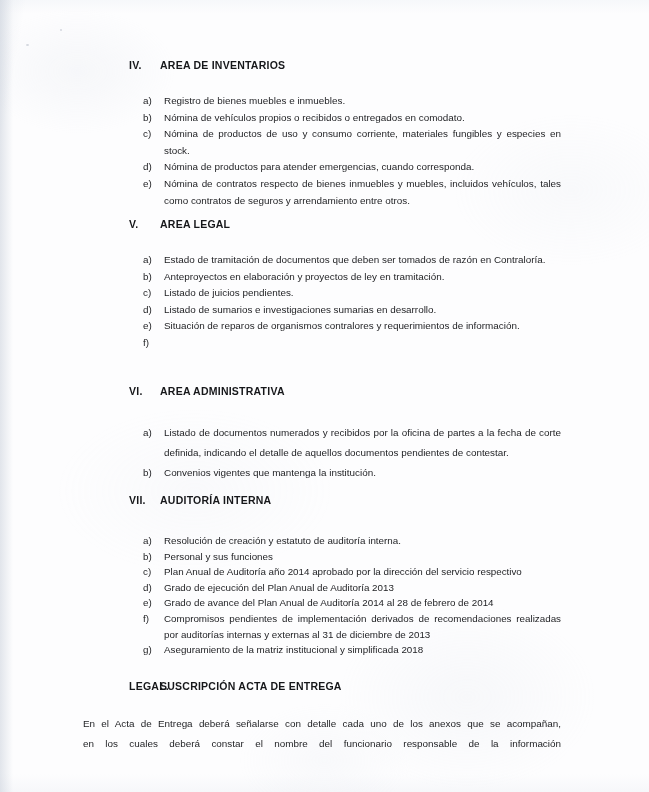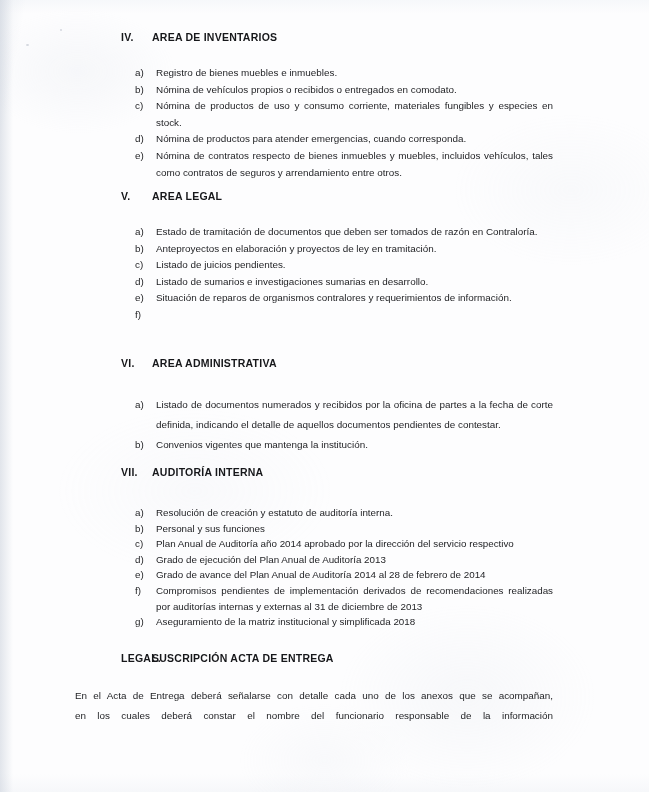--- a/index.html
+++ b/index.html
@@ -54,21 +54,21 @@
   }
 
   .content {
     position: absolute;
     left: 0; top: 0;
     width: 649px;
     height: 792px;
   }
 
   
-  .section { position: absolute; left: 4px; width: 633px; }
+  .section { position: absolute; left: 12px; width: 633px; margin-top: 28px; }
 
   .heading {
     position: relative;
     display: block;
     padding-left: 117px;
     font-size: 10.5px;
     font-weight: bold;
     letter-spacing: .24px;
     color: #16171a;
     white-space: nowrap;

